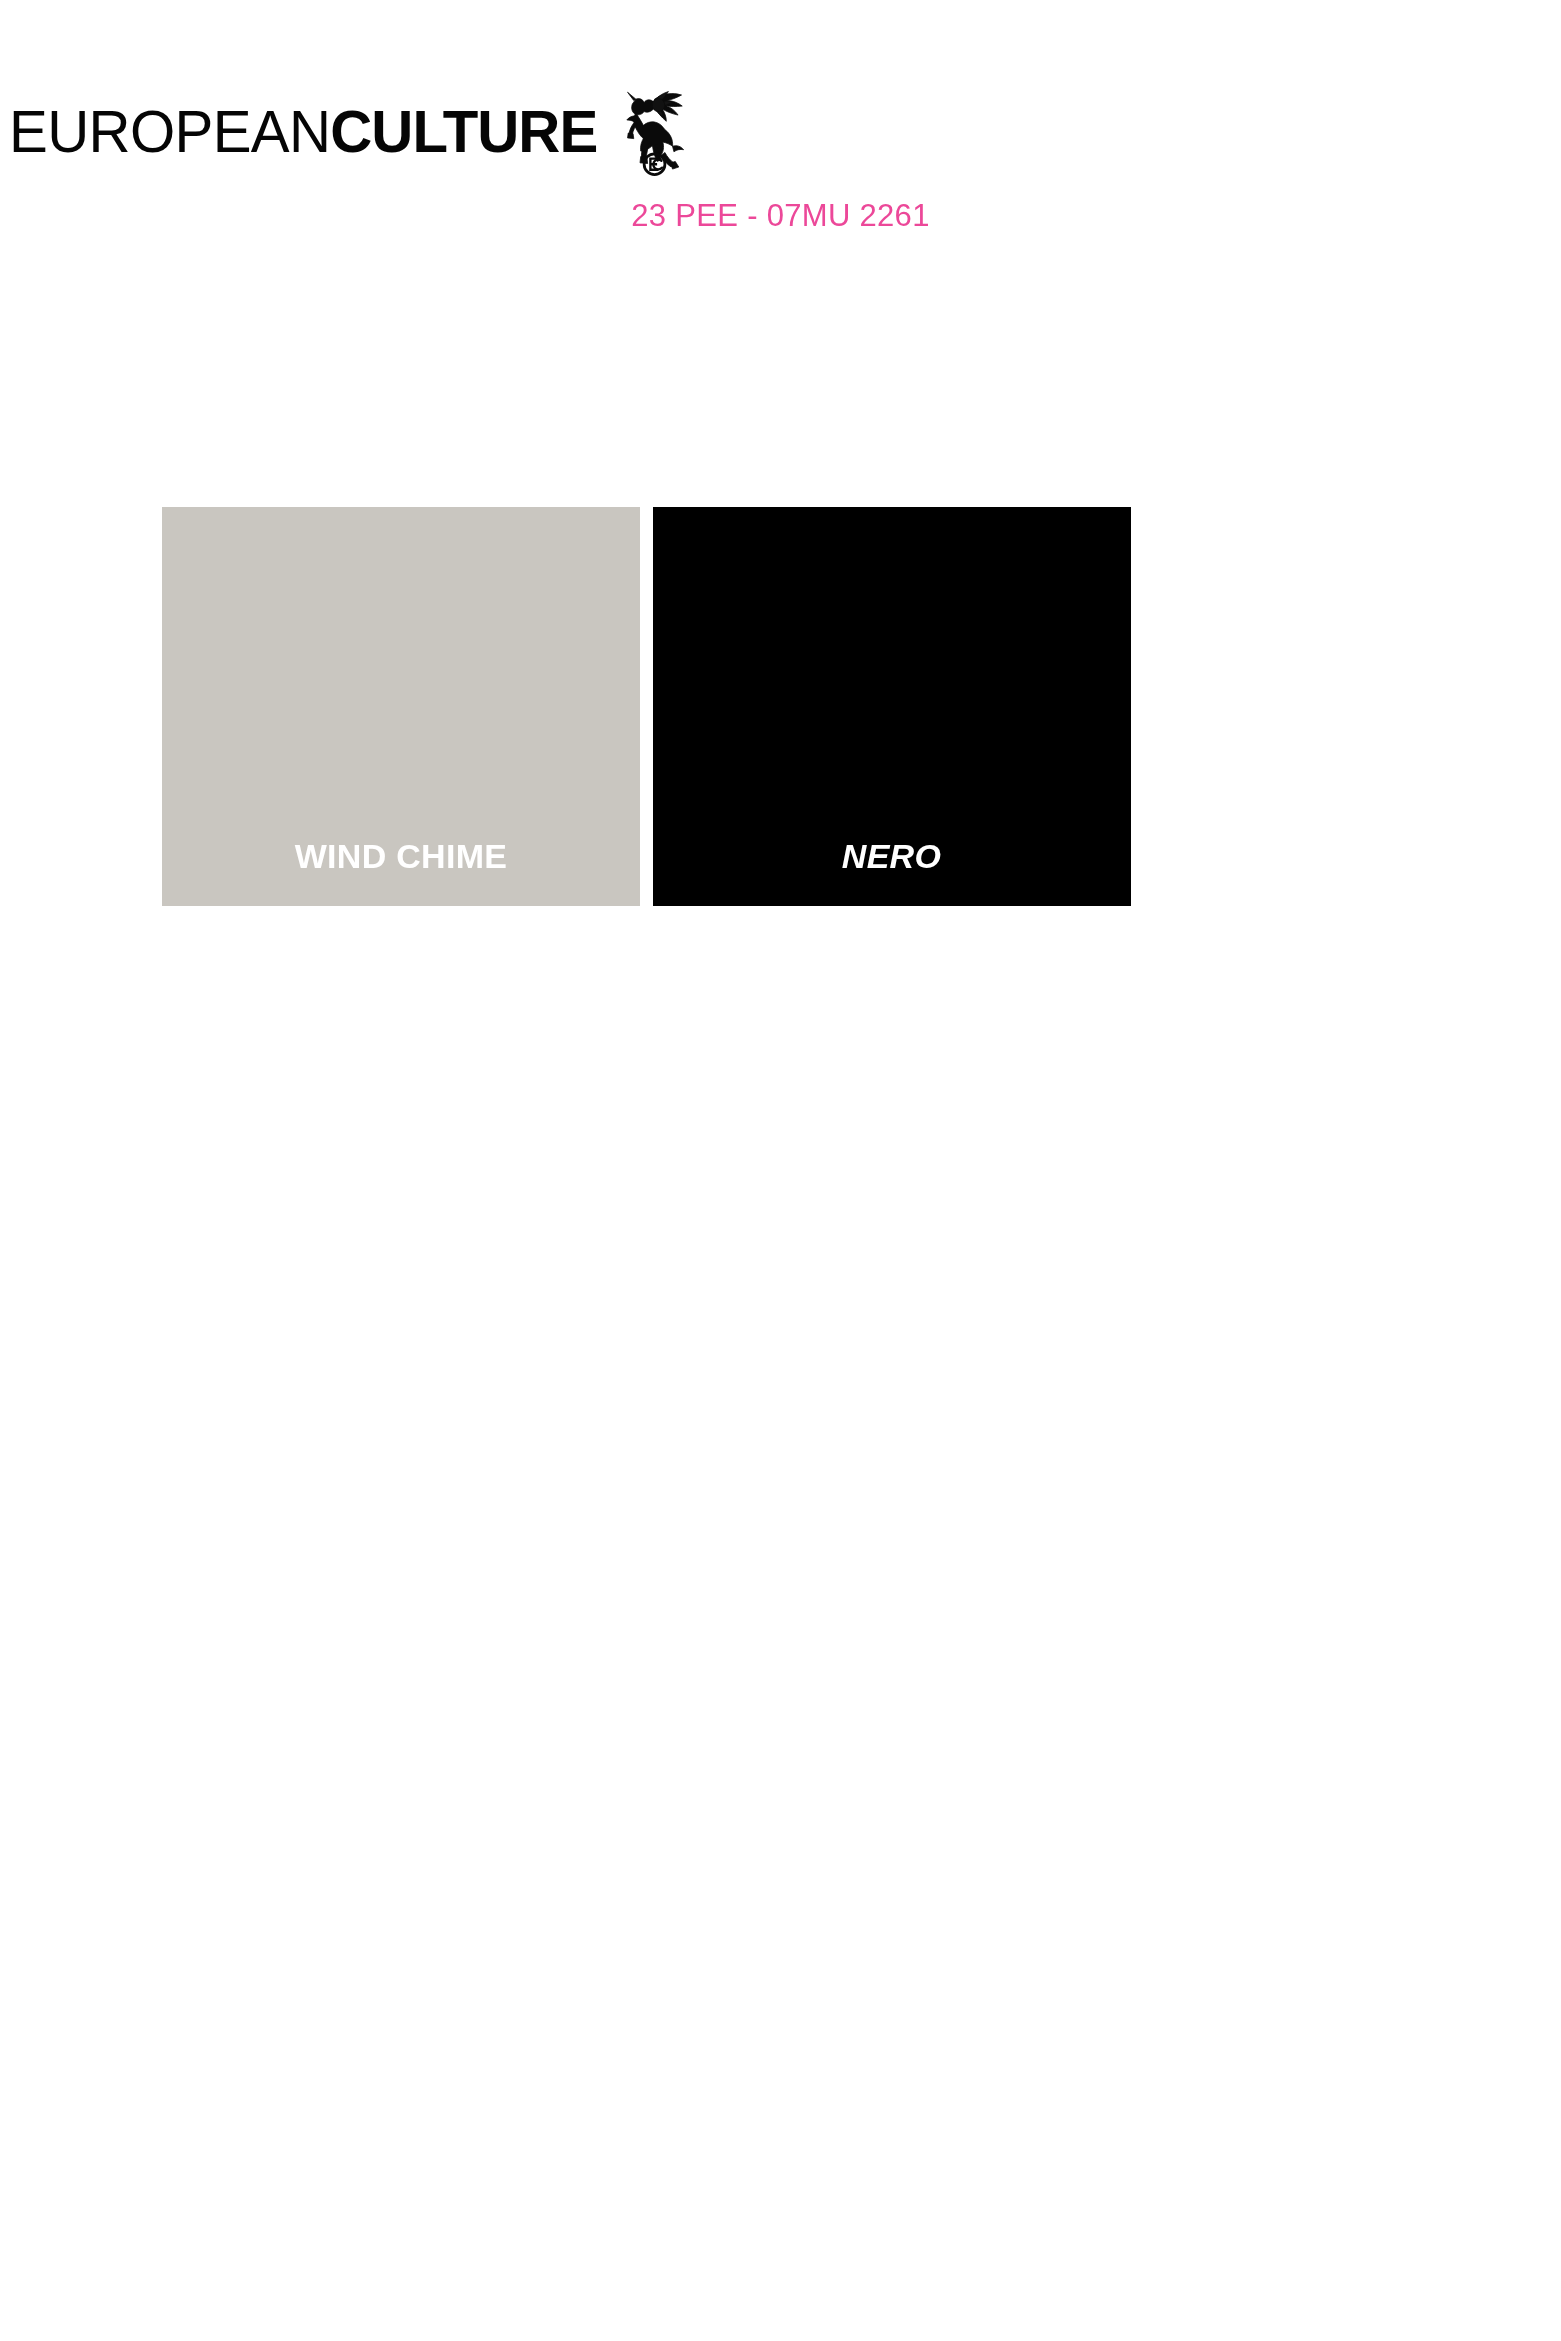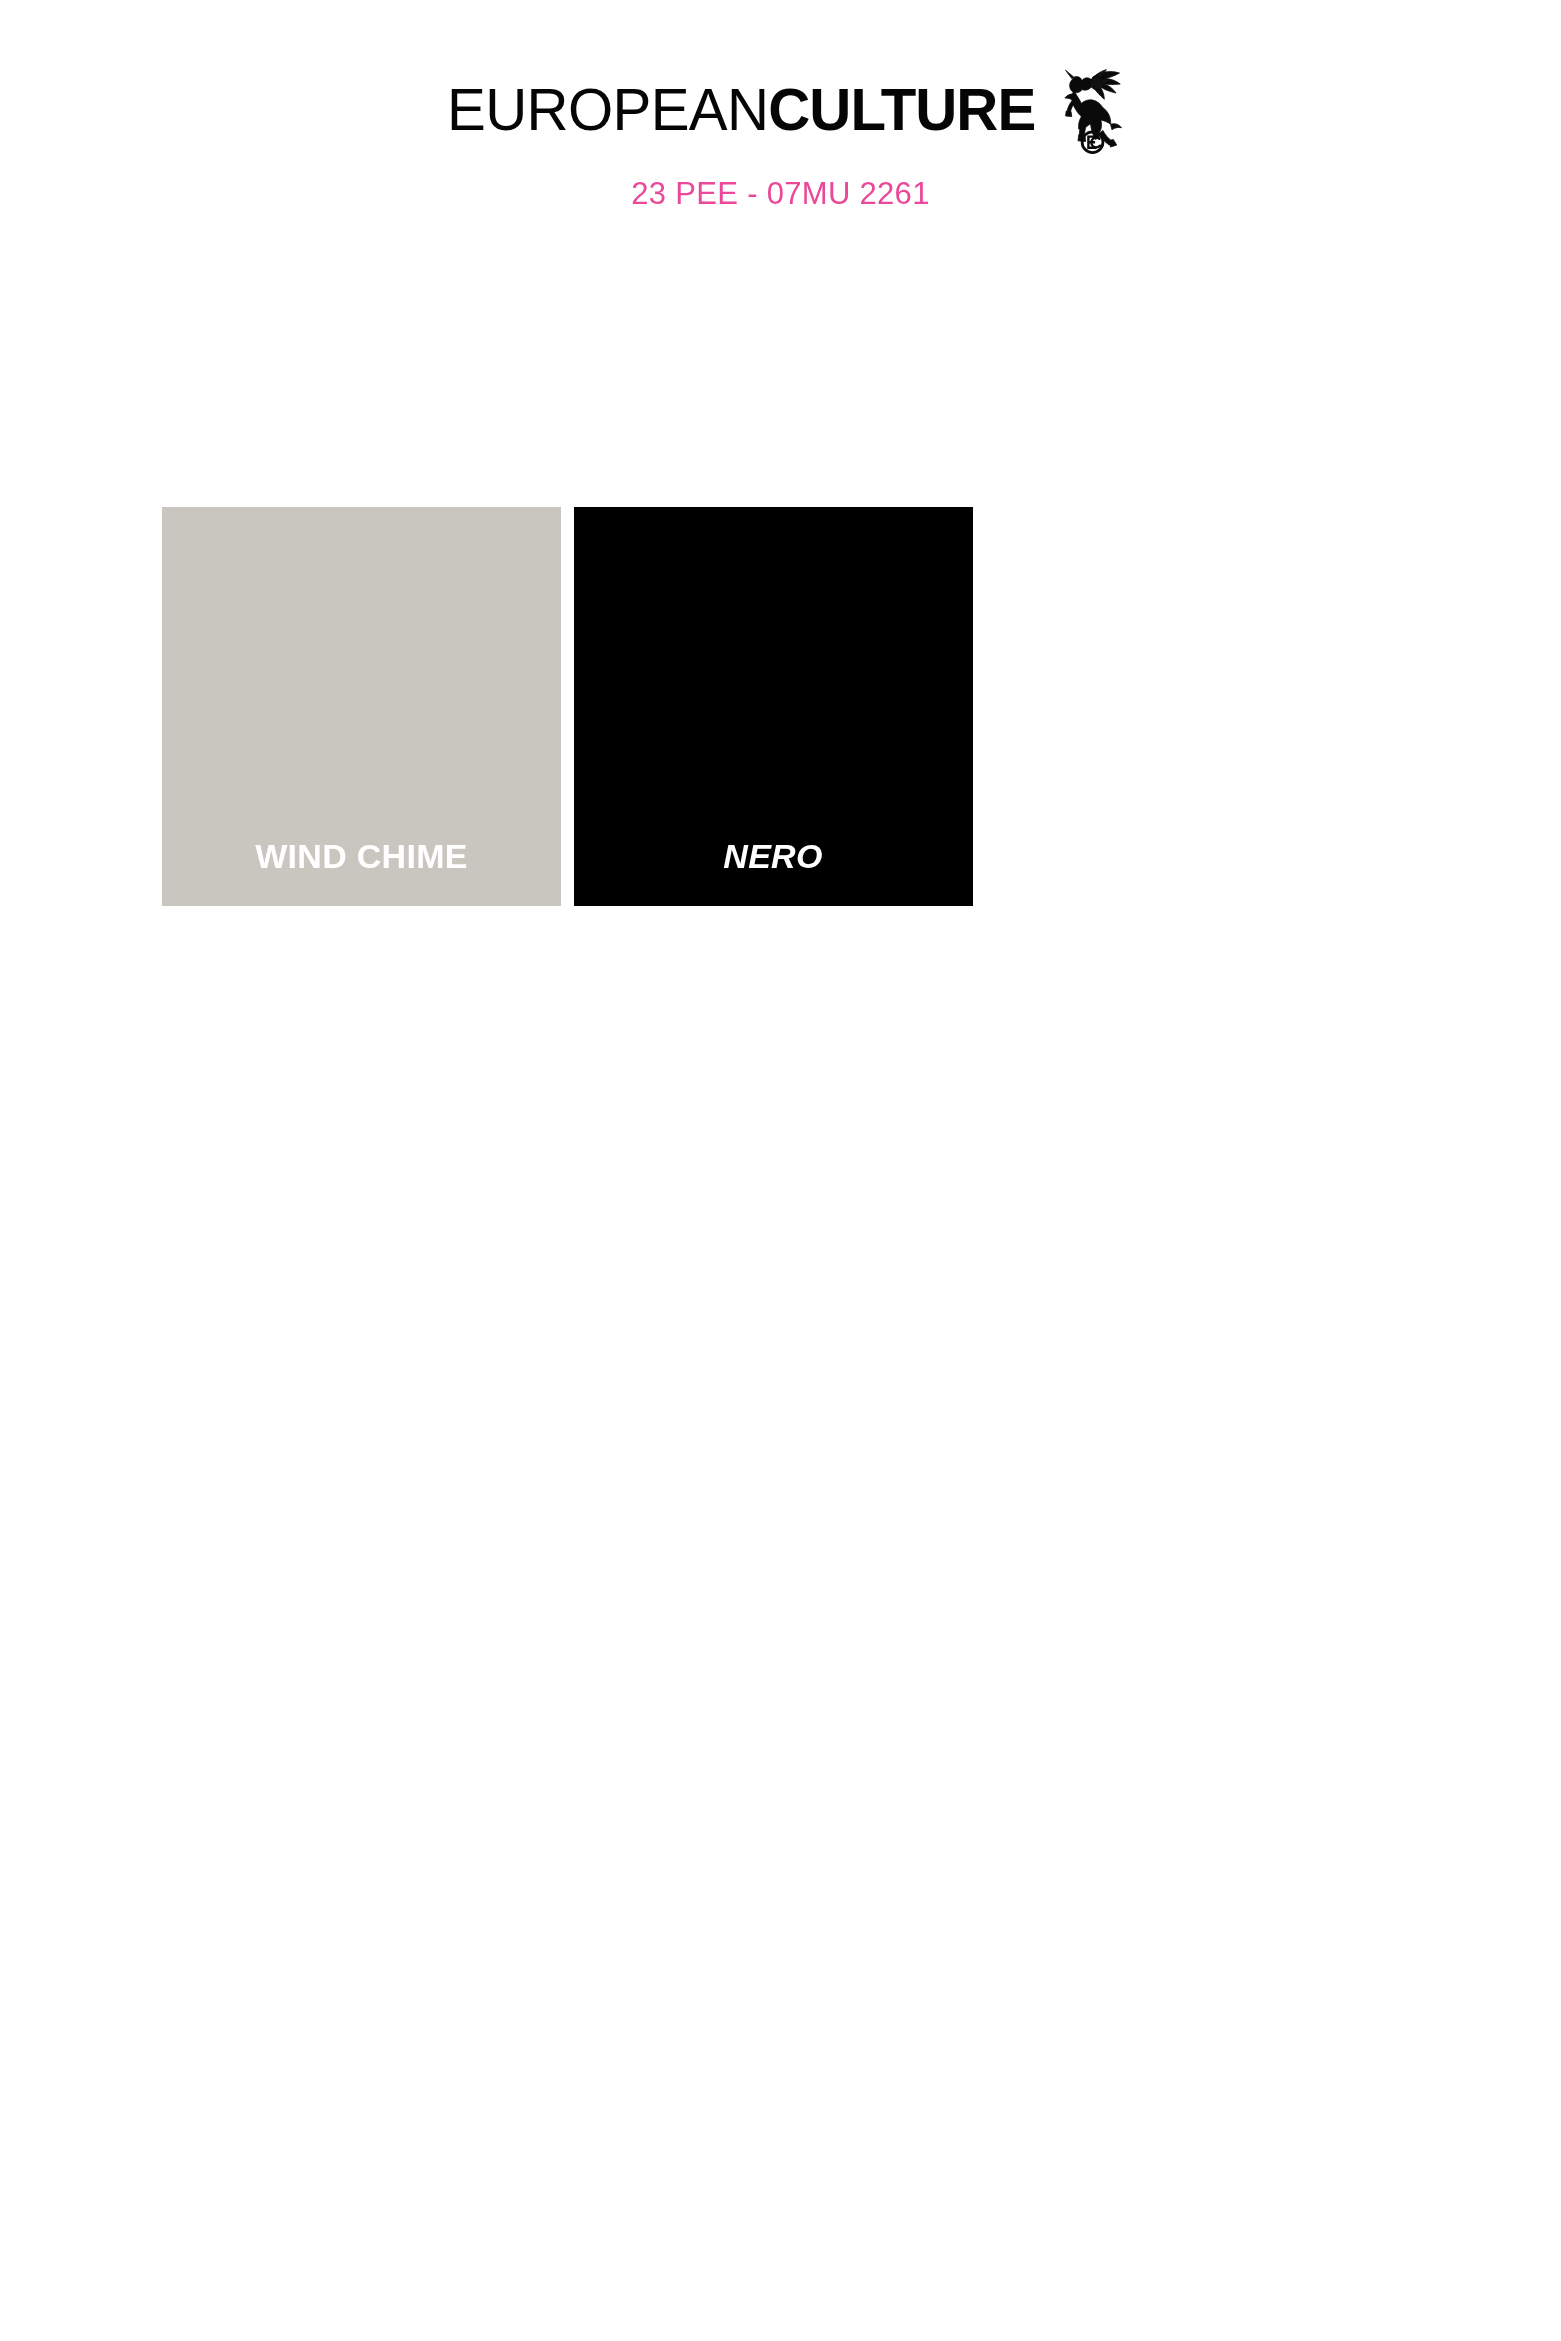--- a/index.html
+++ b/index.html
@@ -19,22 +19,22 @@
   .header {
     position: absolute;
     top: 0;
     left: 0;
     width: 1561px;
     text-align: center;
   }
   .brand-row {
     display: flex;
     align-items: flex-start;
-    justify-content: center;
-    margin-top: 80px;
+    justify-content: flex-start;
+    margin-top: 102px;
     height: 81px;
   }
   .brand-wordmark {
     font-size: 60px;
     line-height: 60px;
     letter-spacing: -0.7px;
     color: #050505;
     white-space: nowrap;
     display: inline-block;
     transform: scaleX(0.97);
@@ -73,21 +73,21 @@
   .swatch-grid {
     position: absolute;
     top: 507px;
     left: 162px;
     width: 1237px;
     display: flex;
     flex-wrap: wrap;
     gap: 7px 12.5px;
   }
   .swatch {
-    width: 399px;
+    width: 478px;
     height: 399px;
     box-sizing: border-box;
     position: relative;
     display: flex;
     align-items: flex-end;
     justify-content: center;
   }
   .swatch-label {
     font-size: 34px;
     font-weight: 700;

